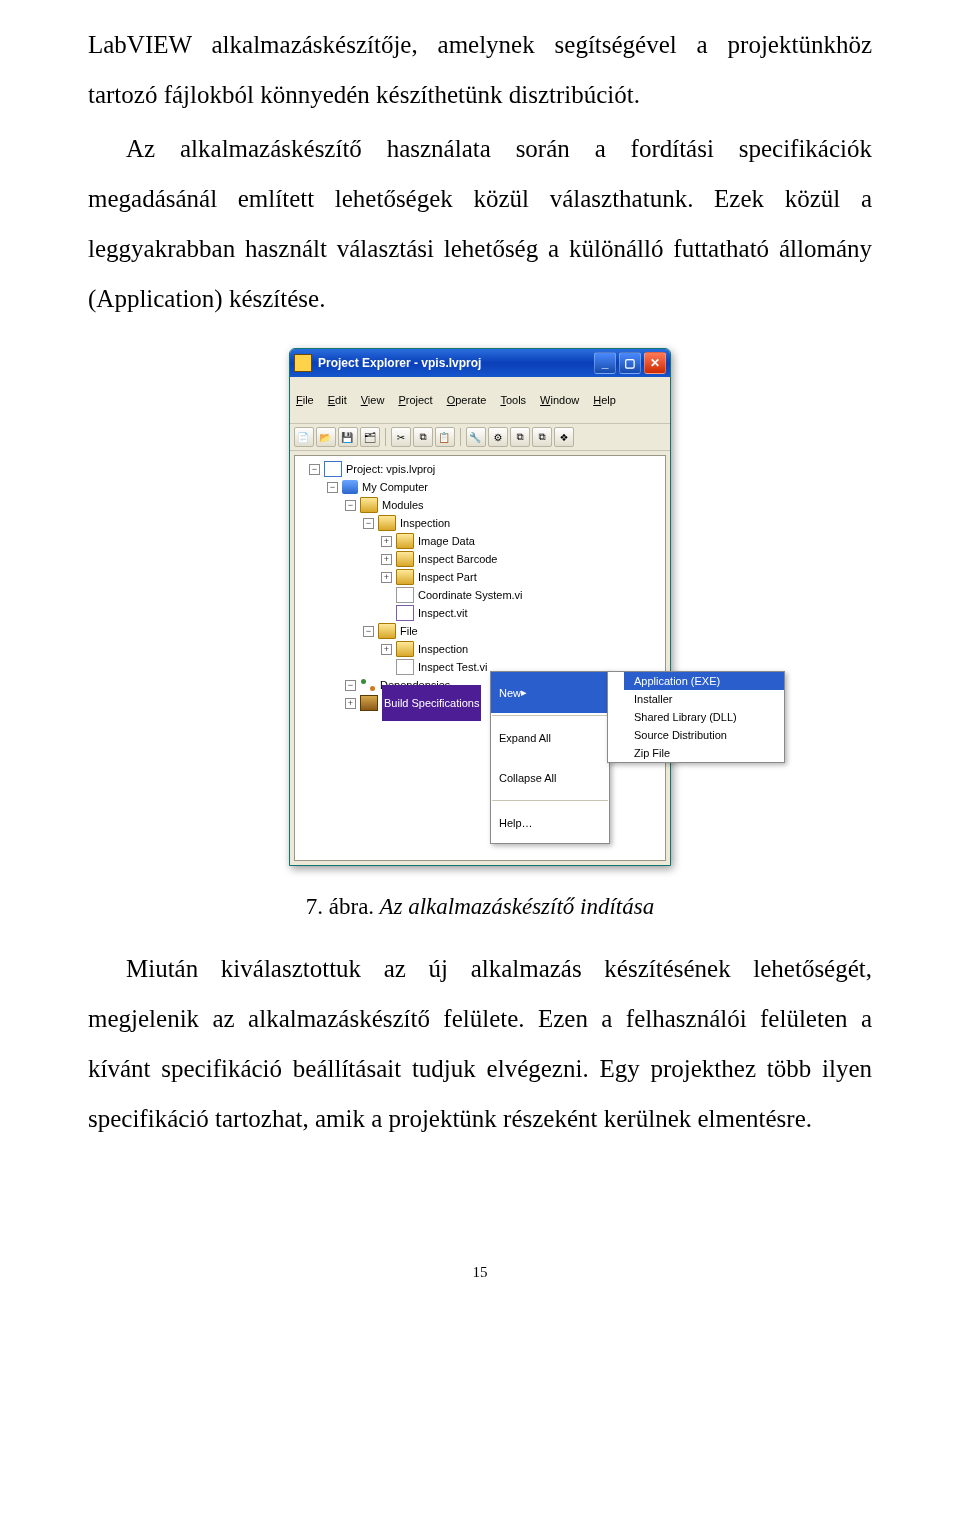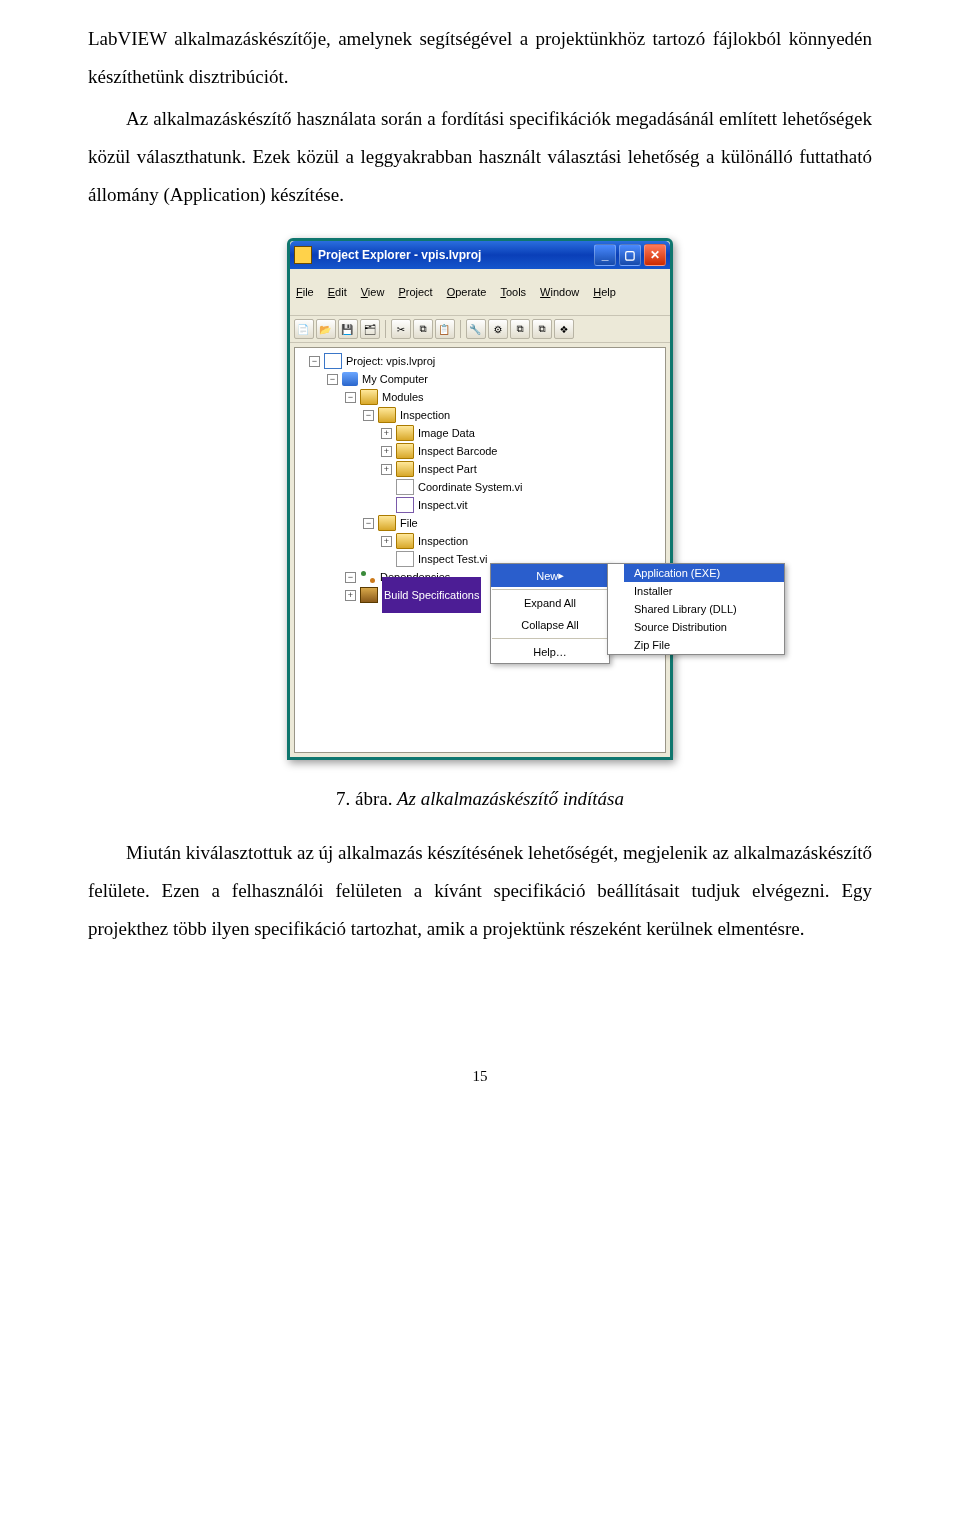--- a/index.html
+++ b/index.html
@@ -8,36 +8,36 @@
     background: #fff;
     font-family: "Times New Roman", Times, serif;
     color: #000;
     width: 960px;
   }
   .page {
     padding: 20px 88px 40px 88px;
     box-sizing: border-box;
   }
   .para {
-    font-size: 19px;
+    font-size: 25px;
     line-height: 2.0;
     text-align: justify;
     margin: 0 0 4px 0;
   }
   .indent {
     text-indent: 38px;
   }
   .figure-wrap {
     text-align: center;
     margin: 24px 0 10px 0;
   }
   .window {
     display: inline-block;
     width: 380px;
-    border: 3px solid #0f766e;
+    border: 1px solid #0f766e;
     border-radius: 6px 6px 0 0;
     box-shadow: 2px 3px 8px rgba(0,0,0,0.4);
     background: #ece9d8;
     font-family: Tahoma, Arial, sans-serif;
     font-size: 11px;
     position: relative;
     text-align: left;
   }
   .titlebar {
     background: linear-gradient(to bottom, #2a6ede 0%, #0a3fb8 50%, #1556cc 100%);
@@ -142,40 +142,40 @@
   .ctxmenu {
     position: absolute;
     left: 200px; top: 322px;
     background: #fff;
     border: 1px solid #8a8a8a;
     box-shadow: 2px 2px 5px rgba(0,0,0,0.3);
     width: 118px;
     z-index: 5;
   }
   .ctxmenu .mitem {
-    padding: 5px 8px;
-    display:flex; justify-content:center; align-items:center;
+    padding: 14px 8px;
+    display:flex; justify-content:flex-start; align-items:center;
   }
   .ctxmenu .mitem.sel { background:#2a5ecc; color:#fff; }
   .ctxmenu .msep { height:1px; background:#c8c4b4; margin:2px 1px;}
   .submenu {
     position: absolute;
     left: 317px; top: 322px;
     background:#fff;
     border:1px solid #8a8a8a;
     box-shadow: 2px 2px 5px rgba(0,0,0,0.3);
     width: 160px;
     z-index:6;
     padding-left:16px;
   }
   .submenu .sitem { padding:3px 10px; }
   .submenu .sitem.sel { background:#2a5ecc; color:#fff; }
   .caption {
     text-align: center;
-    font-size: 19px;
+    font-size: 23px;
     font-style: italic;
     margin: 28px 0 24px 0;
   }
   .caption .num { font-style: normal; }
   .pagenum {
     text-align: center;
     font-size: 15px;
     margin-top: 120px;
   }
 </style>

